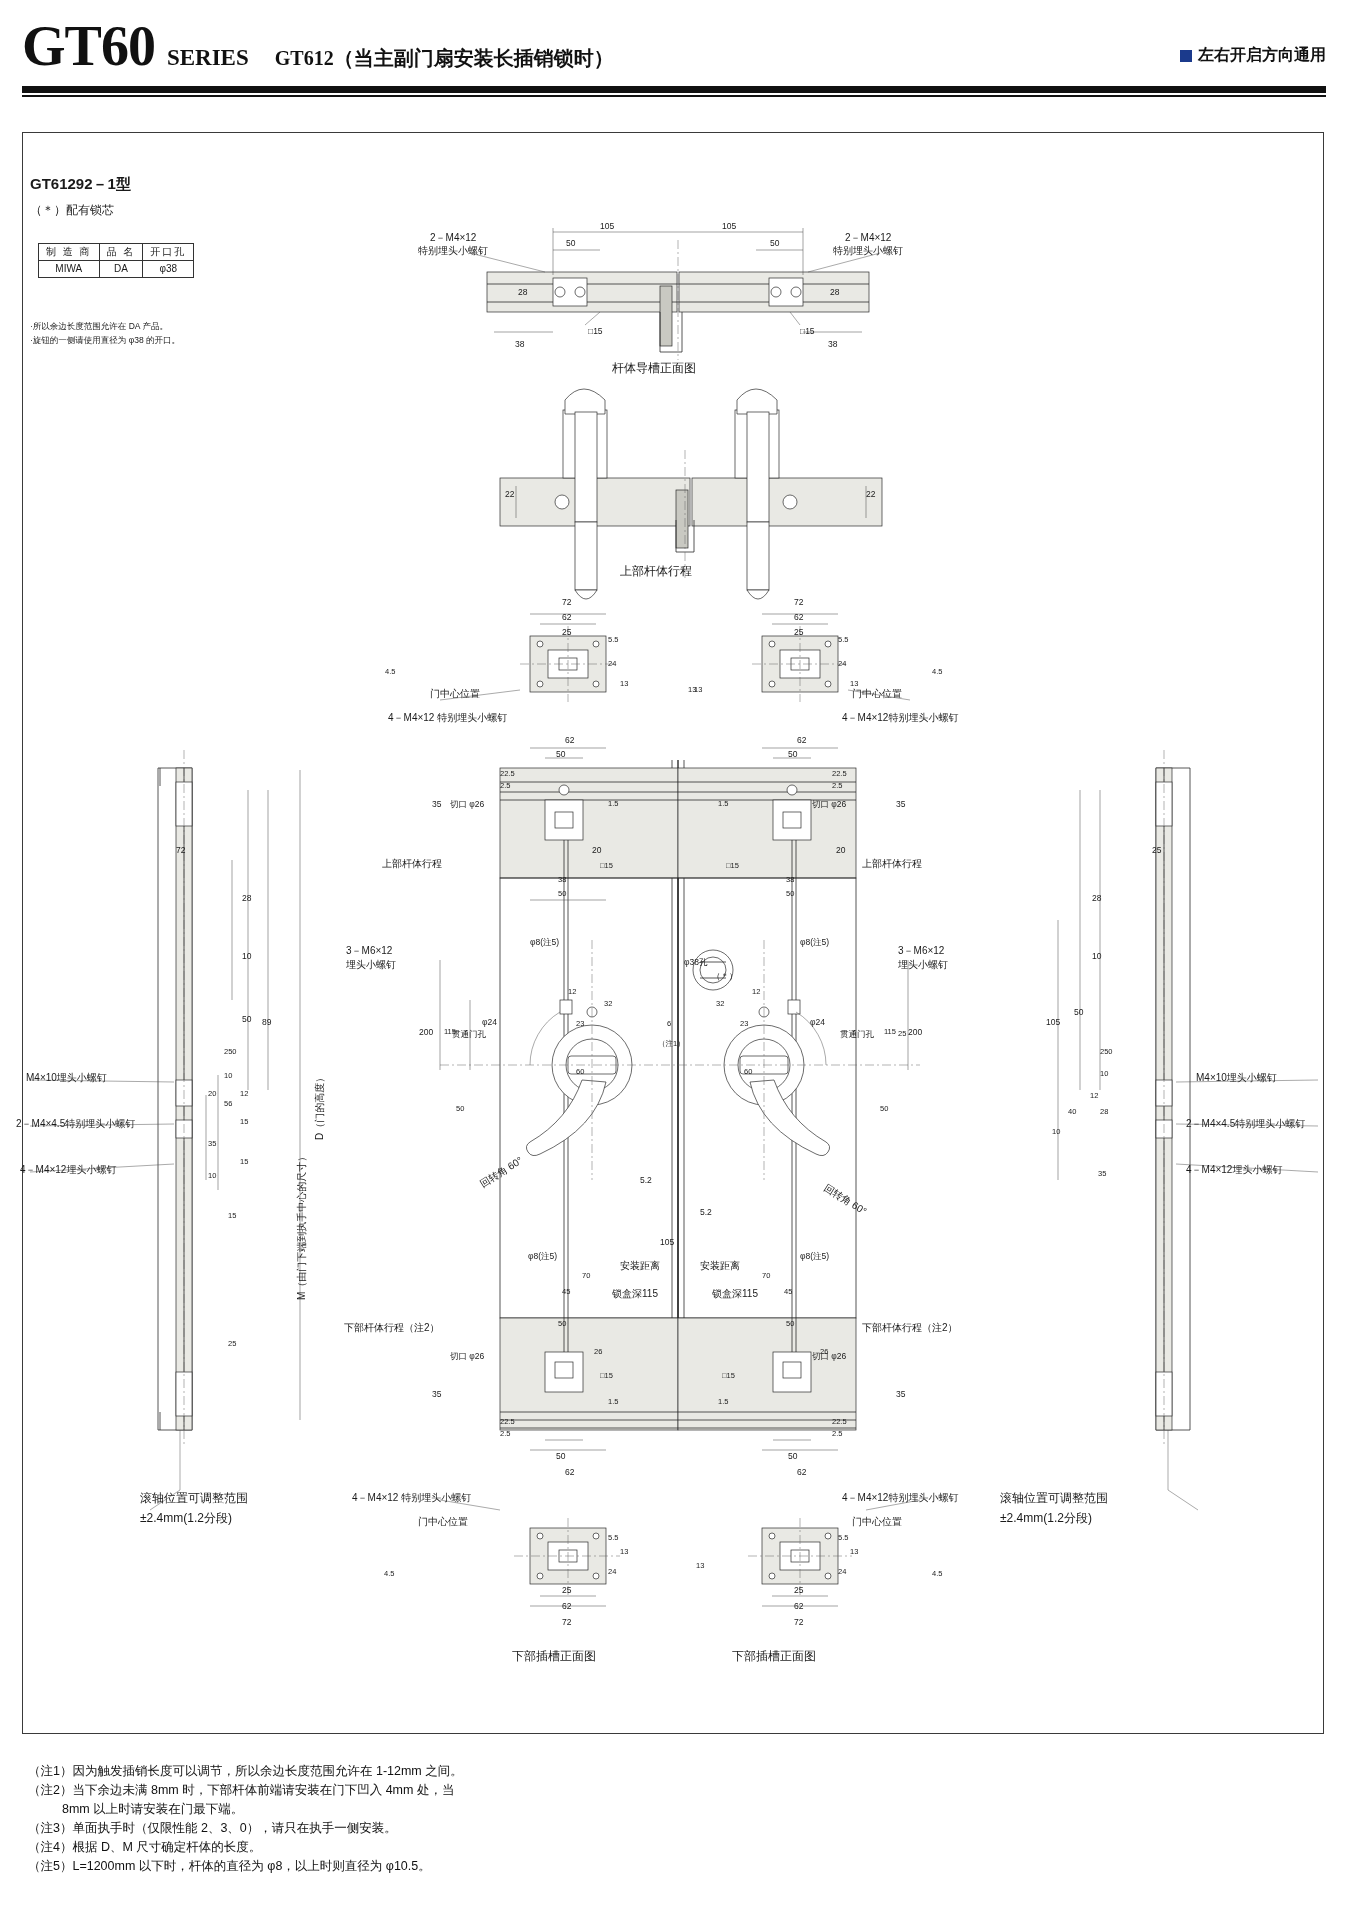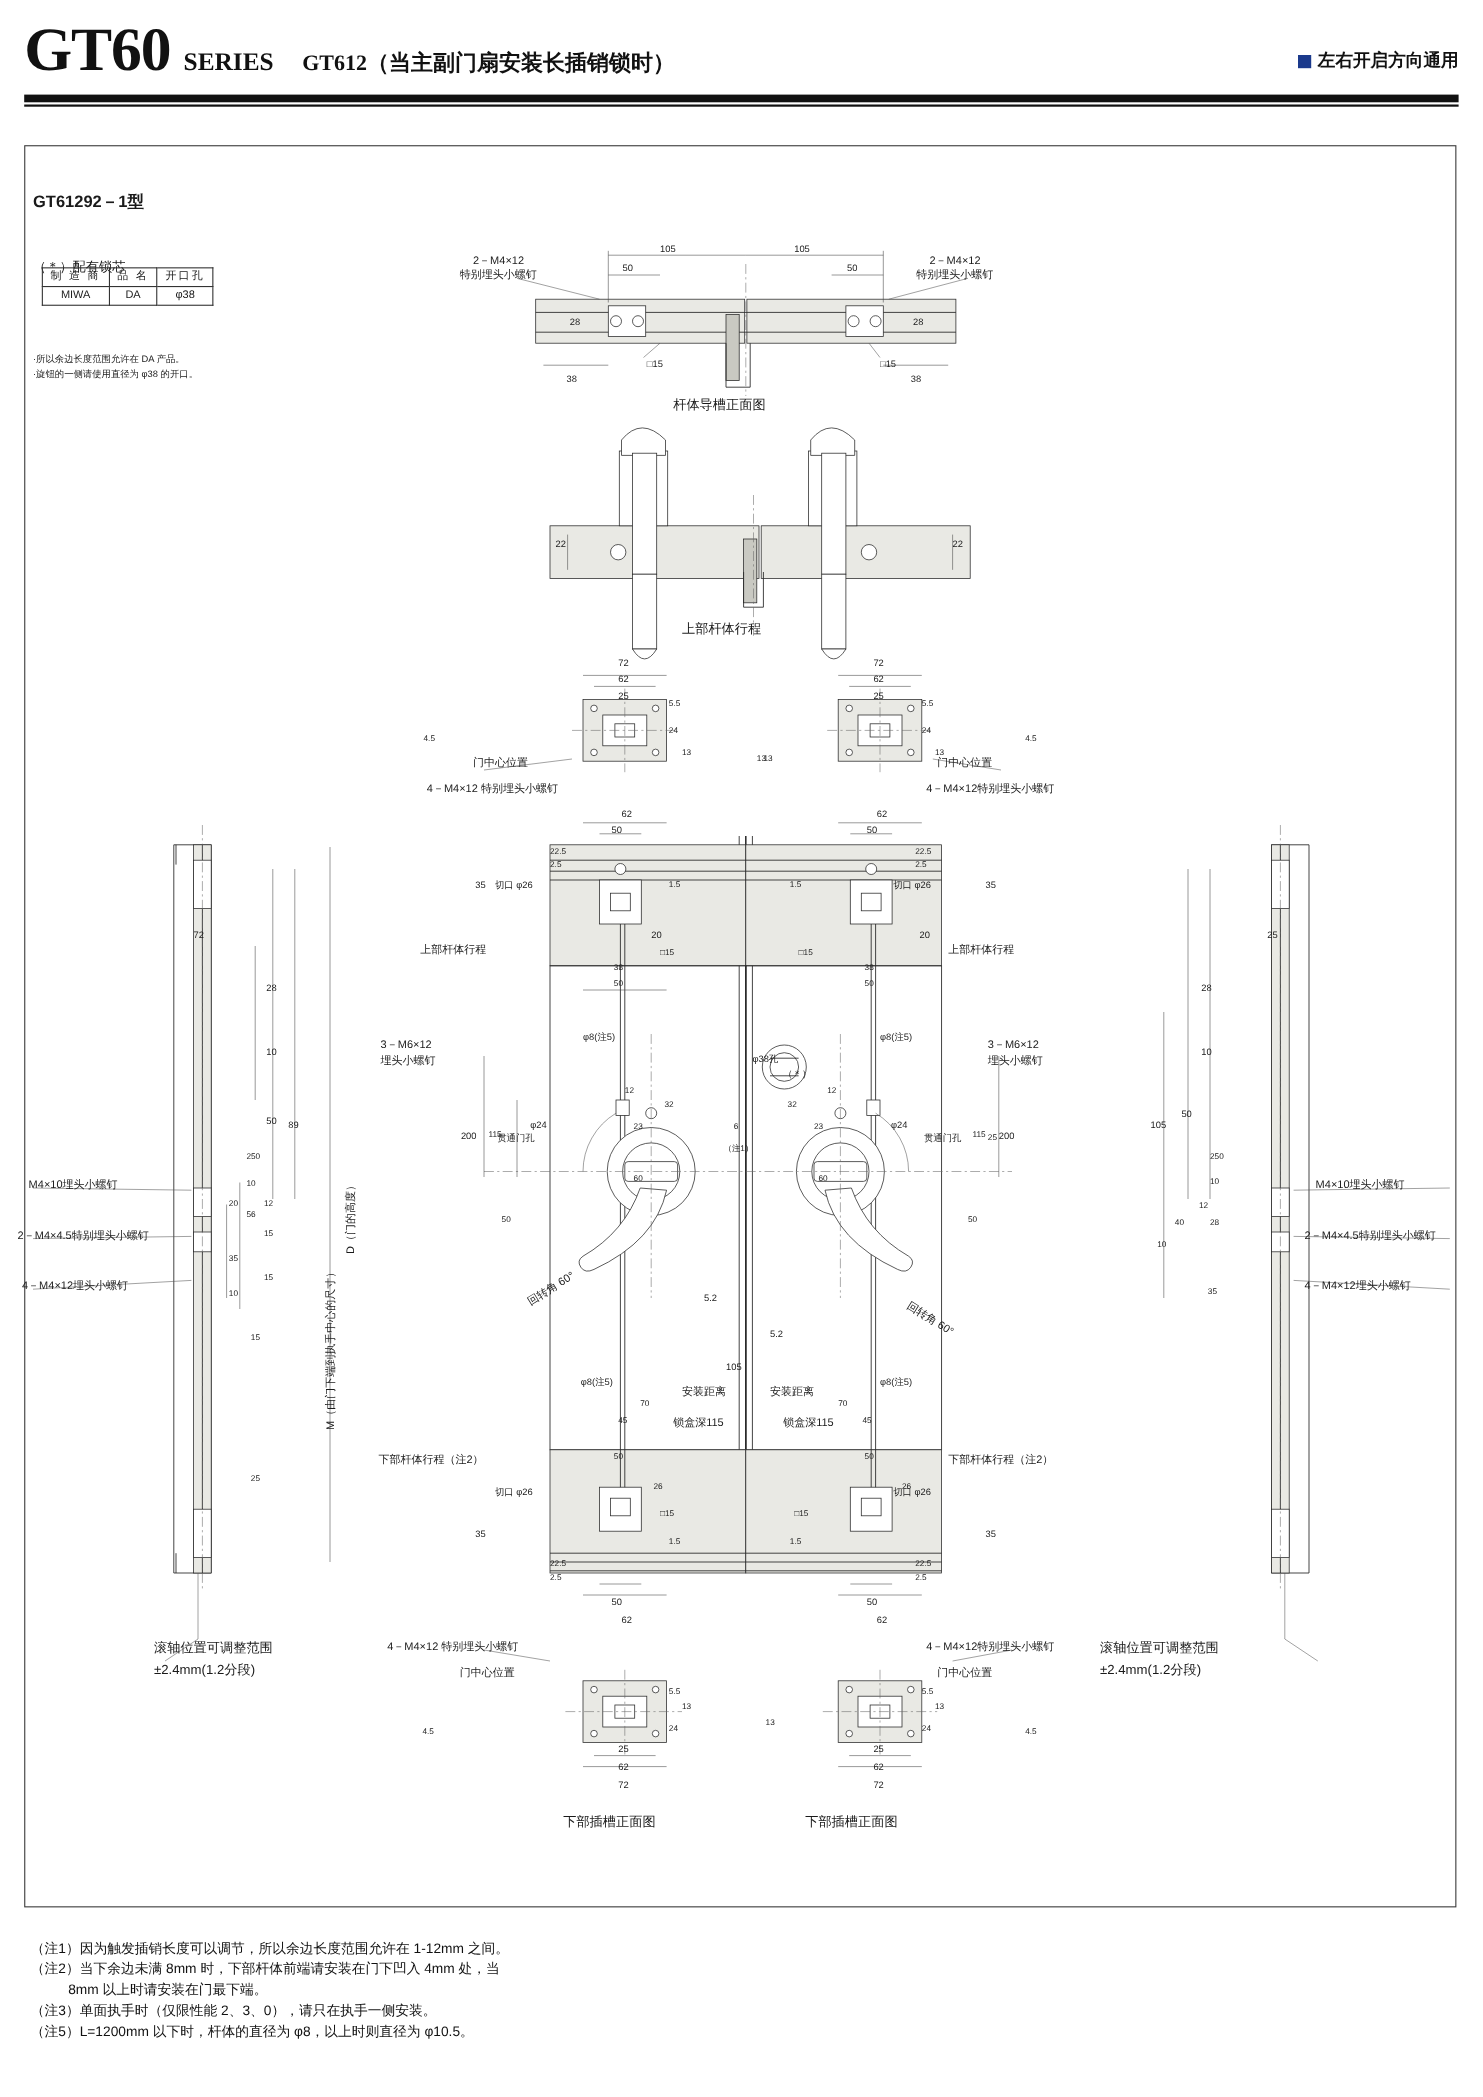--- a/index.html
+++ b/index.html
@@ -394,21 +394,21 @@
     <line class="dim" x1="1058" y1="920" x2="1058" y2="1180"></line>
     <path class="lnthin" d="M1318 1080 L1176 1082"></path>
     <path class="lnthin" d="M1318 1126 L1176 1124"></path>
     <path class="lnthin" d="M1318 1172 L1176 1164"></path>
     <path class="lnthin" d="M1168 1430 L1168 1490 L1198 1510"></path>
   </g>
 </svg>
 
 <div class="t lg" style="left:30px; top:178px;">GT61292－1型</div>
 
-<div class="t md" style="left:30px; top:236px;font-family:Liberation Serif, serif;">（＊）配有锁芯</div>
+<div class="t md" style="left:30px; top:204px;font-family:Liberation Serif, serif;">（＊）配有锁芯</div>
 <table class="lock-table">
   <tbody>
       <tr>
     <th>制 造 商</th>
     <th>品 名</th>
     <th>开口孔</th>
   </tr>
   <tr>
     <td>MIWA</td>
     <td>DA</td>
@@ -623,14 +623,15 @@
 <div class="t" style="left:1186px; top:1118px;">2－M4×4.5特别埋头小螺钉</div>
 <div class="t" style="left:1186px; top:1164px;">4－M4×12埋头小螺钉</div>
 <div class="t md" style="left:1000px; top:1492px;">滚轴位置可调整范围</div>
 <div class="t md" style="left:1000px; top:1512px;">±2.4mm(1.2分段)</div>
 
 <div class="notes">
   <div>（注1）因为触发插销长度可以调节，所以余边长度范围允许在 1-12mm 之间。</div>
   <div>（注2）当下余边未满 8mm 时，下部杆体前端请安装在门下凹入 4mm 处，当</div>
   <div class="indent">8mm 以上时请安装在门最下端。</div>
   <div>（注3）单面执手时（仅限性能 2、3、0），请只在执手一侧安装。</div>
+  <div>（注4）根据 D、M 尺寸确定杆体的长度。</div>
   <div>（注5）L=1200mm 以下时，杆体的直径为 φ8，以上时则直径为 φ10.5。</div>
 </div>
 
 </body></html>

